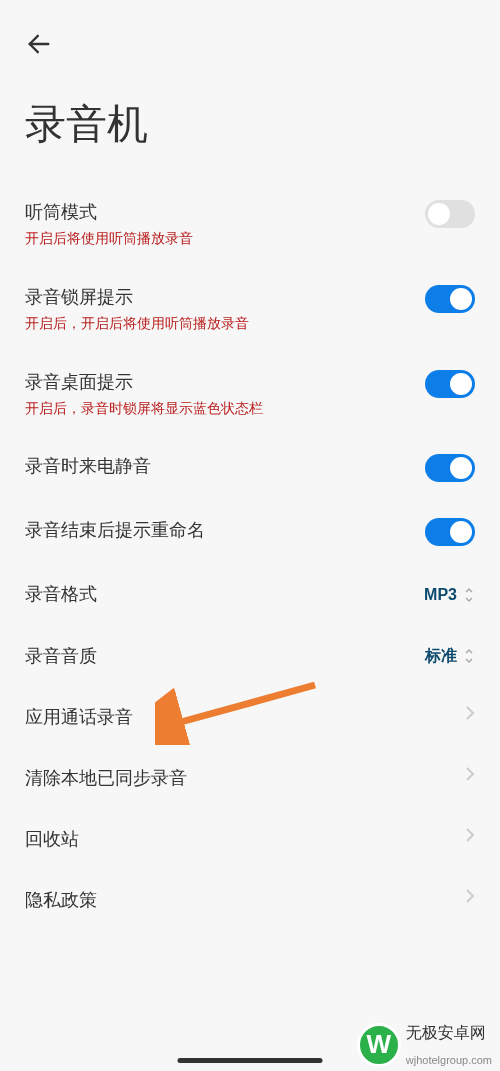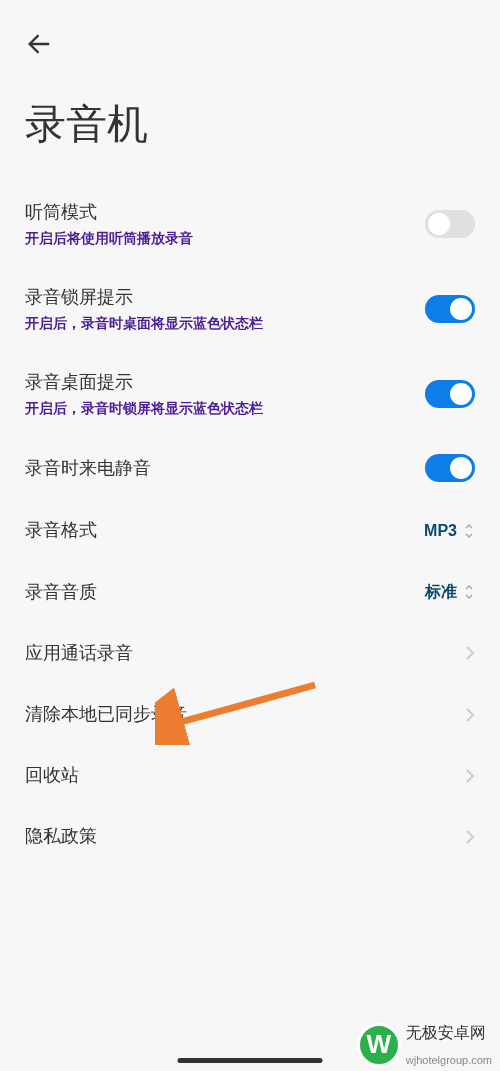--- a/index.html
+++ b/index.html
@@ -24,40 +24,38 @@
       font-size: 41px;
       font-weight: 400;
       color: #333;
       padding: 25px 25px 30px 25px;
     }
     .content {
       padding: 0 25px;
     }
     .setting-row {
       display: flex;
-      align-items: center;
       justify-content: space-between;
       padding: 18px 0;
     }
     .setting-text {
       flex: 1;
       display: flex;
       flex-direction: column;
     }
     .setting-label {
       font-size: 18px;
       color: #333;
       line-height: 1.4;
     }
     .setting-desc {
       font-size: 14px;
-      color: #4c1d95;
+      color: #b91c1c;
       margin-top: 4px;
       line-height: 1.4;
-      font-weight: bold;
     }
     .toggle {
       width: 50px;
       height: 28px;
       border-radius: 14px;
       position: relative;
       cursor: pointer;
     }
     .toggle-off {
       background: #e0e0e0;
@@ -167,21 +165,21 @@
       <span class="setting-desc">开启后将使用听筒播放录音</span>
     </div>
     <div class="toggle toggle-off">
         <div class="toggle-knob"></div>
       </div>
   </div>
 
   <div class="setting-row">
     <div class="setting-text">
       <span class="setting-label">录音锁屏提示</span>
-      <span class="setting-desc">开启后，录音时桌面将显示蓝色状态栏</span>
+      <span class="setting-desc">开启后，开启后将使用听筒播放录音</span>
     </div>
     <div class="toggle toggle-on">
         <div class="toggle-knob"></div>
       </div>
   </div>
 
   <div class="setting-row">
     <div class="setting-text">
       <span class="setting-label">录音桌面提示</span>
       <span class="setting-desc">开启后，录音时锁屏将显示蓝色状态栏</span>
@@ -193,20 +191,28 @@
 
   <div class="setting-row">
     <div class="setting-text">
       <span class="setting-label">录音时来电静音</span>
     </div>
     <div class="toggle toggle-on">
         <div class="toggle-knob"></div>
       </div>
   </div>
 
+  <div class="setting-row">
+    <div class="setting-text">
+      <span class="setting-label">录音结束后提示重命名</span>
+    </div>
+    <div class="toggle toggle-on">
+        <div class="toggle-knob"></div>
+      </div>
+  </div>
 
   <div class="setting-row">
     <div class="setting-text">
       <span class="setting-label">录音格式</span>
     </div>
     <div class="right-side">
       <span class="value-text">MP3</span>
       <svg class="selector-icon" width="12" height="18" viewBox="0 0 12 18" fill="none" stroke="#aaa" stroke-width="1.5">
           <polyline points="3 6 6 3 9 6"></polyline>
           <polyline points="3 12 6 15 9 12"></polyline>

